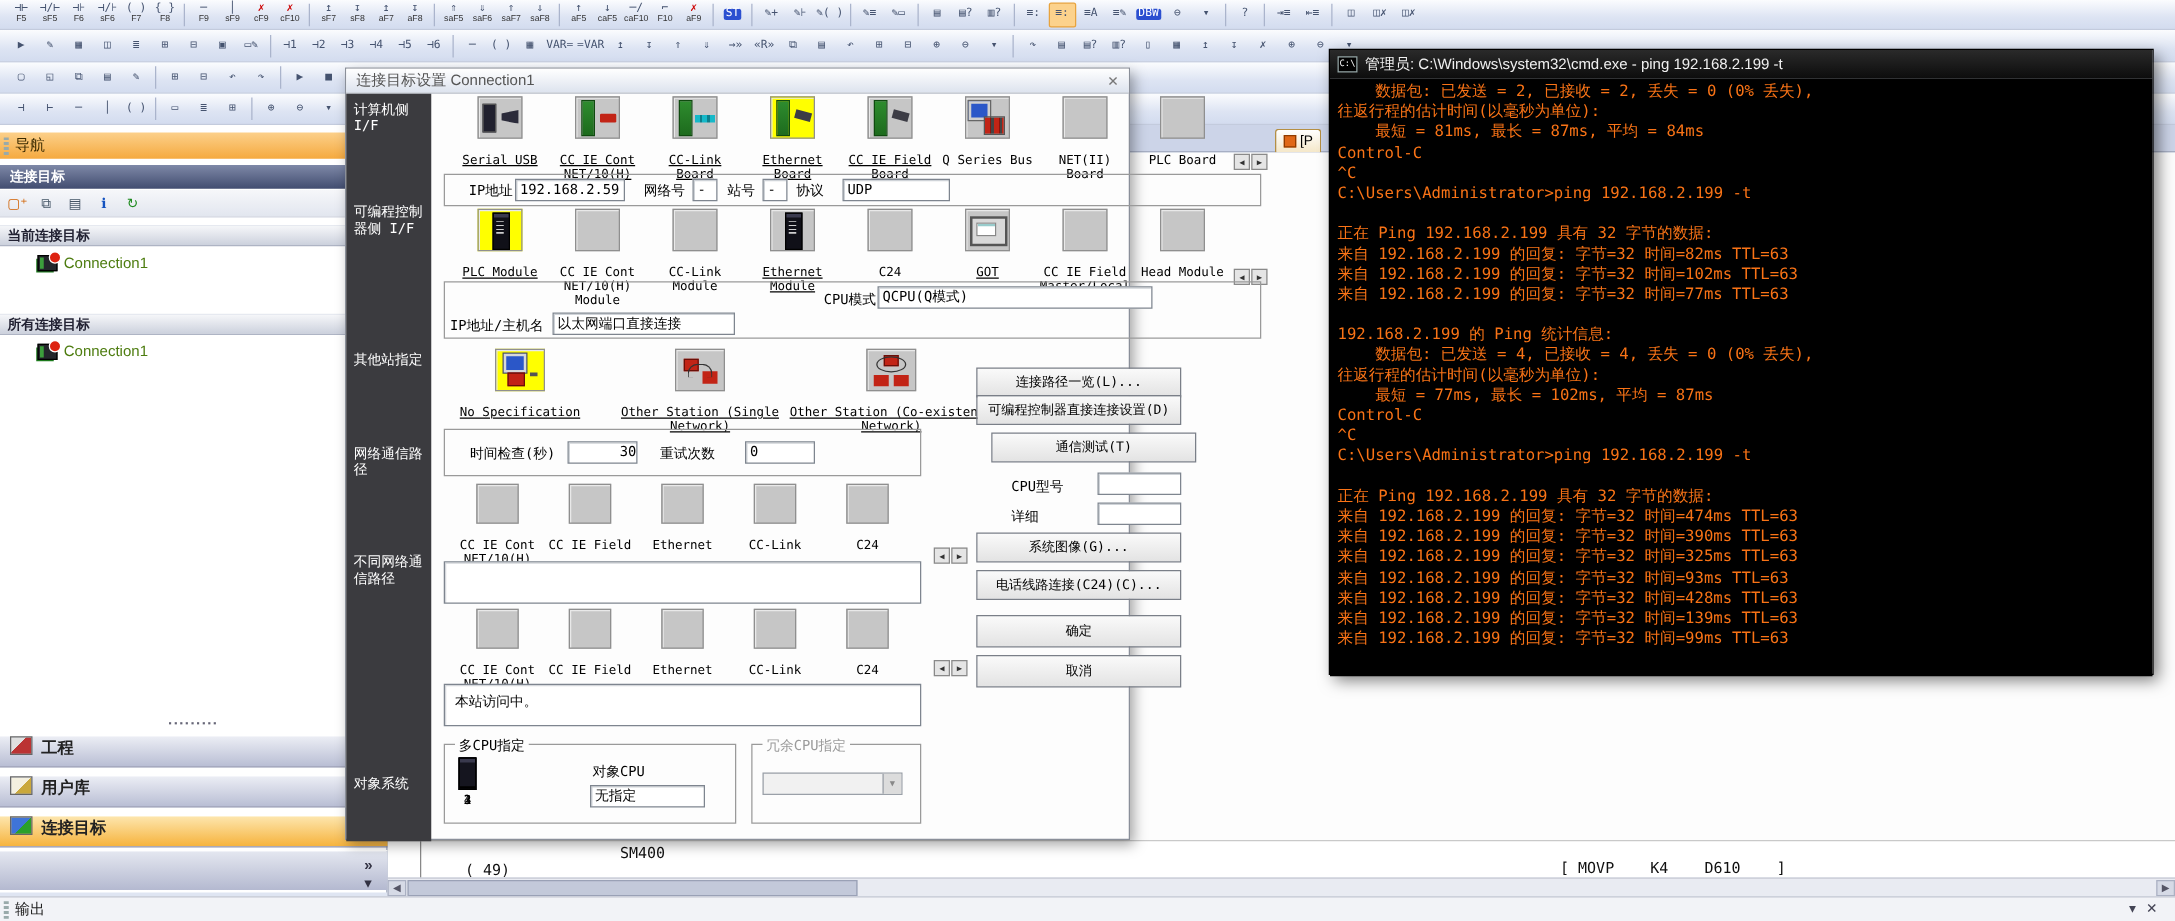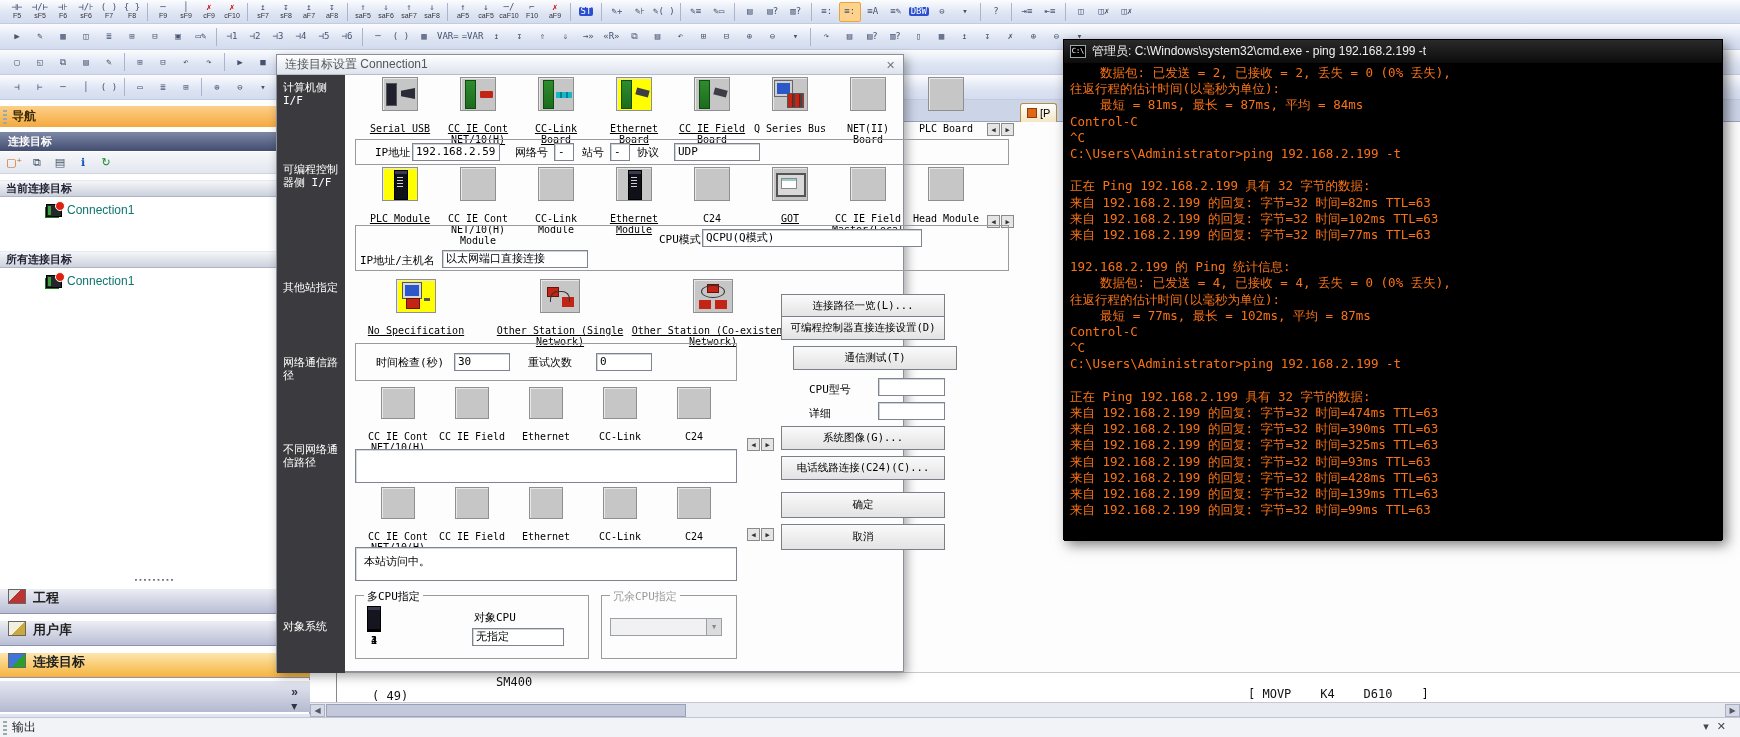--- a/index.html
+++ b/index.html
@@ -34,27 +34,27 @@
   .hscroll{position:absolute;left:310px;top:702px;width:1430px;height:15px;background:#e9ebf2;border-top:1px solid #c6c9d4;}
   .hscroll .arr{position:absolute;top:1px;width:15px;height:13px;background:#d6dae6;border:1px solid #aab0c2;font-size:8px;color:#556;display:flex;align-items:center;justify-content:center;}
   .hscroll .arr.left{left:0;} .hscroll .arr.right{right:0;}
   .hscroll .thumb{position:absolute;left:16px;top:1px;width:360px;height:13px;background:#c3c9da;border:1px solid #9aa1b6;}
   .output-strip{position:absolute;left:0;top:717px;width:1740px;height:20px;background:#f2f3f7;border-top:1px solid #c2c6d2;display:flex;align-items:center;font-size:12px;color:#222;}
   .vgrip{width:4px;height:14px;margin:0 5px 0 3px;background:repeating-linear-gradient(#9aa 0 2px,transparent 2px 4px);}
   .out-ctrl{position:absolute;right:14px;top:2px;display:flex;gap:8px;font-size:11px;color:#445;}
 
   
   .sidebar{position:absolute;left:0;top:100px;width:310px;height:614px;background:#ffffff;border-right:1px solid #9aa3b8;}
-  .nav-head{position:absolute;left:0;top:6px;width:310px;height:21px;background:linear-gradient(#fcd08a,#f5a93f);display:flex;align-items:center;font-size:12px;font-weight:bold;color:#3a2a00;}
+  .nav-head{position:absolute;left:0;top:6px;width:310px;height:21px;background:linear-gradient(#fcd08a,#f5a93f);display:flex;align-items:center;font-size:12px;font-weight:normal;color:#3a2a00;}
   .panel-head{position:absolute;left:0;top:32px;width:310px;height:19px;background:linear-gradient(#7e88a7,#424d70);color:#fff;font-size:11px;font-weight:bold;display:flex;align-items:center;padding-left:8px;}
   .mini-bar{position:absolute;left:0;top:52px;width:310px;height:22px;background:linear-gradient(#f6f7fa,#e2e6ef);border-bottom:1px solid #cfd4e0;display:flex;align-items:center;gap:3px;padding-left:4px;}
   .mini-btn{width:20px;height:18px;border:1px solid transparent;display:flex;align-items:center;justify-content:center;font-size:11px;color:#456;}
   .mini-btn.orange{color:#d06000;} .mini-btn.blue{color:#1553c0;} .mini-btn.green{color:#1c8a1c;}
   .sec-head{position:absolute;left:0;width:310px;height:17px;background:linear-gradient(#f5f6f9,#ccd1dd);border-top:1px solid #e6e9f0;border-bottom:1px solid #aeb4c4;font-size:11px;font-weight:bold;color:#223;display:flex;align-items:center;padding-left:6px;}
-  .tree-item{position:absolute;left:16px;width:310px;height:18px;display:flex;align-items:center;gap:5px;padding-left:30px;font-size:12px;color:#0f766e;}
+  .tree-item{position:absolute;left:0;width:310px;height:18px;display:flex;align-items:center;gap:5px;padding-left:30px;font-size:12px;color:#4d7c0f;}
   .conn-ico{position:relative;width:16px;height:13px;background:#23262b;border:1px solid #000;box-shadow:-2px 2px 0 -1px #1c7a1c;}
   .conn-ico::before{content:"";position:absolute;left:1px;top:1px;width:3px;height:9px;background:#3c9e3c;}
   .conn-ico::after{content:"";position:absolute;right:-4px;top:-4px;width:8px;height:8px;border-radius:50%;background:#d21;border:1px solid #fff;}
   .grip-row{position:absolute;left:0;top:475px;width:310px;height:8px;display:flex;align-items:center;justify-content:center;color:#667;font-size:7px;letter-spacing:2px;}
   .nav-bar{position:absolute;left:0;width:310px;height:26px;background:linear-gradient(#eceef5,#b9bed4);border-top:1px solid #fff;border-bottom:1px solid #8e93ad;display:flex;gap:7px;padding-left:8px;font-size:13px;font-weight:bold;color:#222;}
   .nav-bar.active{background:linear-gradient(#fde6ae,#f6b33d);}
   .nav-bar .nico{width:18px;height:15px;border:1px solid #666;}
   .nico.project{background:linear-gradient(135deg,#e0e0e0 40%,#b33 40%);}
   .nico.userlib{background:linear-gradient(135deg,#f4f0e0 55%,#caa83c 55%);}
   .nico.conntarget{background:linear-gradient(135deg,#3f74d8 55%,#2aa02a 55%);}
@@ -786,21 +786,21 @@
         <div class="slot underline">
         <div class="tile">
             <div class="glyph g-net-coex"></div>
           </div>
         <div class="tlabel">Other Station (Co-existence Network)</div>
       </div>
       </div>
 
     <div class="grp" style="left:78px;top:288px;width:382px;height:38px;">
       <div class="lbl" style="left:20px;top:11px;">时间检查(秒)</div>
-      <div class="fld" style="left:98px;top:9px;width:56px;">30</div>
+      <div class="fld" style="left:98px;top:9px;width:56px;text-align:right;">30</div>
       <div class="lbl" style="left:172px;top:11px;">重试次数</div>
       <div class="fld" style="left:240px;top:9px;width:56px;">0</div>
     </div>
 
     <div class="dev-row net-row" style="left:84px;top:332px;">
         <div class="slot">
         <div class="tile">
             <div class="glyph"></div>
           </div>
         <div class="tlabel">CC IE Cont NET/10(H)</div>

